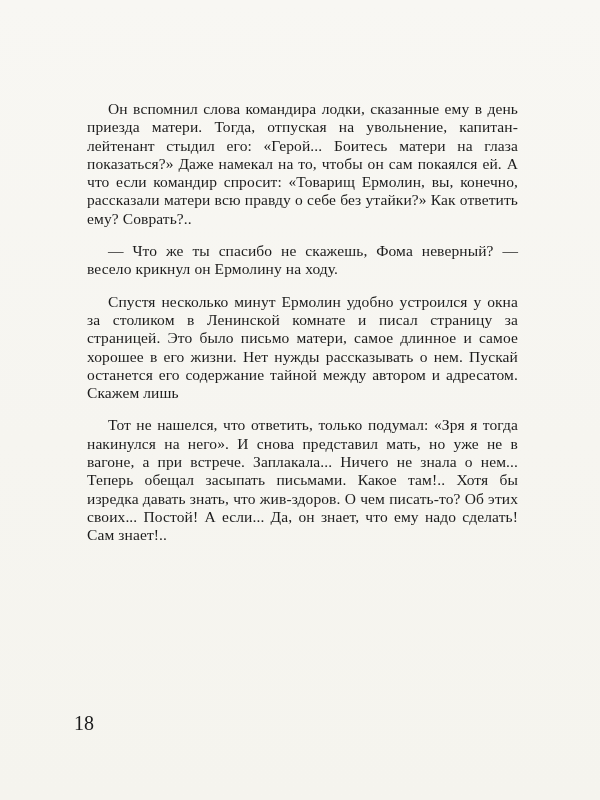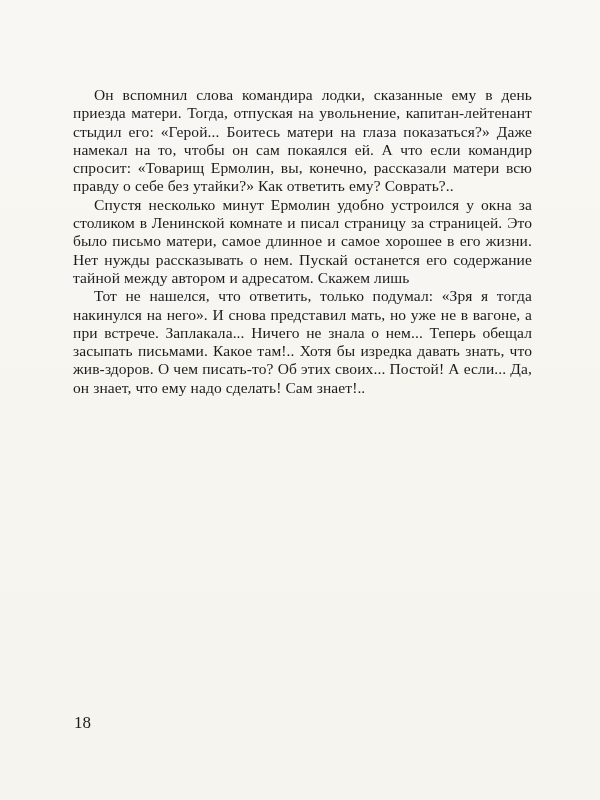--- a/index.html
+++ b/index.html
@@ -24,36 +24,37 @@
     position: absolute;
     left: 73px;
     top: 86px;
     width: 459px;
     font-size: 15.5px;
     line-height: 18.3px;
     text-align: justify;
     letter-spacing: 0.1px;
   }
   .text-block p {
-    margin: 0;
+    margin: 14px;
     padding: 0;
     text-indent: 21px;
   }
   .page-number {
     position: absolute;
     left: 74px;
     top: 714px;
-    font-size: 17px;
+    font-size: 20px;
     line-height: 18px;
     color: #1c1c1c;
   }
 </style>
 </head>
 <body>
 
 <div class="scan-page">
   <div class="text-block">
     <p>Он вспомнил слова командира лодки, сказанные ему в день приезда матери. Тогда, отпуская на увольнение, капитан-лейтенант стыдил его: «Герой... Боитесь матери на глаза показаться?» Даже намекал на то, чтобы он сам покаялся ей. А что если командир спросит: «Товарищ Ермолин, вы, конечно, рассказали матери всю правду о себе без утайки?» Как ответить ему? Соврать?..</p>
+    <p>— Что же ты спасибо не скажешь, Фома неверный? — весело крикнул он Ермолину на ходу.</p>
     <p>Спустя несколько минут Ермолин удобно устроился у окна за столиком в Ленинской комнате и писал страницу за страницей. Это было письмо матери, самое длинное и самое хорошее в его жизни. Нет нужды рассказывать о нем. Пускай останется его содержание тайной между автором и адресатом. Скажем лишь</p>
     <p>Тот не нашелся, что ответить, только подумал: «Зря я тогда накинулся на него». И снова представил мать, но уже не в вагоне, а при встрече. Заплакала... Ничего не знала о нем... Теперь обещал засыпать письмами. Какое там!.. Хотя бы изредка давать знать, что жив-здоров. О чем писать-то? Об этих своих... Постой! А если... Да, он знает, что ему надо сделать! Сам знает!..</p>
   </div>
   <div class="page-number">18</div>
 </div>
 
 </body></html>

